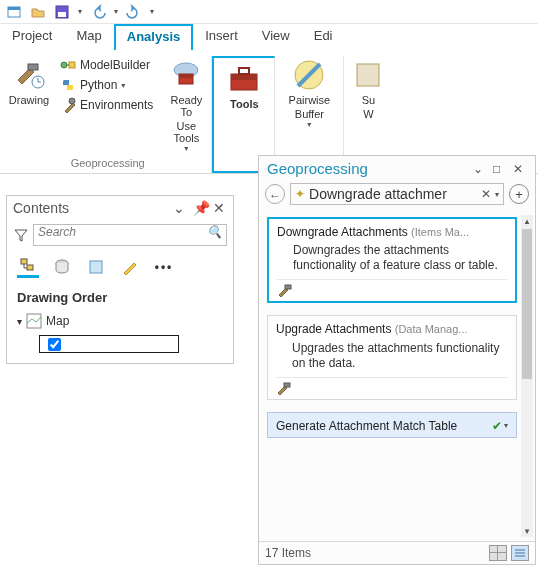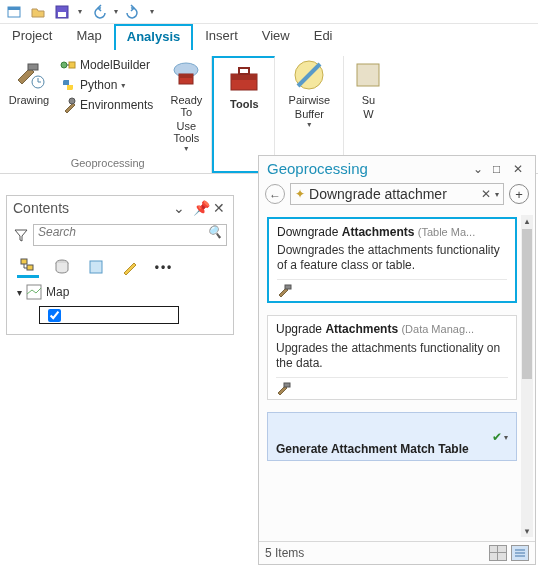--- a/index.html
+++ b/index.html
@@ -37,23 +37,23 @@
   .gp-search-row { display:flex; align-items:center; gap:5px; padding:2px 6px 6px 6px; }
   .back-btn { width:20px; height:20px; border:1px solid #aaa; border-radius:50%; display:flex; align-items:center; justify-content:center; color:#555; font-size:12px; }
   .gp-search { flex:1; border:1px solid #bdbdbd; height:22px; display:flex; align-items:center; padding:0 4px; gap:4px; }
   .gp-search .txt { flex:1; color:#333; font-size:14px; overflow:hidden; white-space:nowrap; }
   .plus-btn { width:20px; height:20px; border:1px solid #888; border-radius:50%; display:flex; align-items:center; justify-content:center; font-size:13px; color:#444; }
   .results { flex:1; overflow:hidden; padding:6px 18px 0 8px; position:relative; }
   .card { border:1px solid #d8d8d8; background:#fff; margin-bottom:12px; padding:6px 8px 4px 8px; }
   .card.highlight { border:2px solid #0aa8e0; }
   .card.sel { background:#e3eefc; border-color:#b5c9e6; }
   .card .t { font-size:12px; color:#222; line-height:1.2; }
-  .card .t b { font-weight:700;margin-top:23px; }
+  .card .t b { font-weight:400; }
   .card .cat { color:#888; font-size:11px; }
-  .card .desc { font-size:12px; color:#333; padding:4px 0 6px 0; line-height:1.25; }
+  .card .desc { font-size:12px; color:#333; padding:4px 0 6px 0; line-height:1.25;margin-left:16px; }
   .card .foot { border-top:1px solid #e8e8e8; padding-top:3px; display:flex; }
   .hammer { width:16px; height:14px; }
   .gp-status { border-top:1px solid #d8d8d8; display:flex; align-items:center; padding:3px 6px; font-size:12px; color:#555; }
   .gp-status .spacer { flex:1; }
   .view-sq { width:18px; height:16px; border:1px solid #999; margin-left:4px; display:flex; flex-wrap:wrap; }
   .scroll-track { position:absolute; right:2px; top:4px; bottom:4px; width:12px; background:#f0f0f0; }
   .scroll-thumb { position:absolute; left:1px; right:1px; top:14px; height:150px; background:#c8c8c8; }
   .sv-arr { position:absolute; left:0; right:0; height:12px; display:flex; align-items:center; justify-content:center; font-size:9px; color:#555; }
   .tiny-check { color:#2e8b2e; font-size:12px; }
   .tools-hl { border:2px solid #0aa8e0; padding:2px; }
@@ -232,20 +232,21 @@
           <rect x="3" y="3" width="12" height="12" fill="#cce5f5" stroke="#5a9bc8"></rect>
         </svg>
       </span>
     <span class="tool-item">
         <svg width="18" height="18">
           <path d="M3 15L13 5l2 2L5 17z" fill="#f2c94c" stroke="#b8922a"></path>
         </svg>
       </span>
     <span class="tool-item" style="font-weight:700;letter-spacing:2px;">•••</span>
   </div>
+  <div class="section-title">Drawing Order</div>
   <div class="tree-row">
     <span style="font-size:10px;">▾</span>
     <svg width="16" height="16">
         <rect x="1" y="1" width="14" height="14" fill="#fff" stroke="#888"></rect>
         <path d="M1 10l5-4 4 3 5-5" fill="none" stroke="#6db36d"></path>
       </svg>
     <span>Map</span>
   </div>
   <div style="padding:4px 10px 10px 10px;">
     <div class="tree-child">
@@ -277,21 +278,21 @@
       </div>
   </div>
   <div class="results">
     <div class="scroll-track">
       <div class="sv-arr" style="top:0;">▴</div>
       <div class="scroll-thumb"></div>
       <div class="sv-arr" style="bottom:0;">▾</div>
     </div>
 
     <div class="card highlight">
-      <div class="t"><span>Downgrade </span><b>Attachments</b> <span class="cat">(Table Ma...</span></div>
+      <div class="t"><span>Downgrade </span><b>Attachments</b> <span class="cat">(Items Ma...</span></div>
       <div class="desc">Downgrades the attachments functionality of a feature class or table.</div>
       <div class="foot">
           <svg class="hammer" width="16" height="14">
             <path d="M2 12L9 5l2 2-7 7z" fill="#a88855" stroke="#7a6540"></path>
             <rect x="8" y="2" width="6" height="4" fill="#888" stroke="#555"></rect>
           </svg>
         </div>
     </div>
 
     <div class="card">
@@ -307,21 +308,21 @@
 
     <div class="card sel">
       <div class="t" style="display:flex;align-items:center;">
         <b style="flex:1;">Generate Attachment Match Table</b>
         <span class="tiny-check">✔</span>
         <span class="drop" style="margin-left:2px;">▾</span>
       </div>
     </div>
   </div>
   <div class="gp-status">
-    <span>5 Items</span>
+    <span>17 Items</span>
     <span class="spacer"></span>
     <div class="view-sq" style="background:#e0e0e0;">
       <div style="width:50%;height:50%;border-right:1px solid #999;border-bottom:1px solid #999;"></div>
       <div style="width:50%;height:50%;border-bottom:1px solid #999;"></div>
       <div style="width:50%;height:50%;border-right:1px solid #999;"></div>
       <div style="width:50%;height:50%;"></div>
     </div>
     <div class="view-sq" style="background:#d0e2f5;">
       <svg width="16" height="14">
           <line x1="3" y1="4" x2="13" y2="4" stroke="#4477aa"></line>

